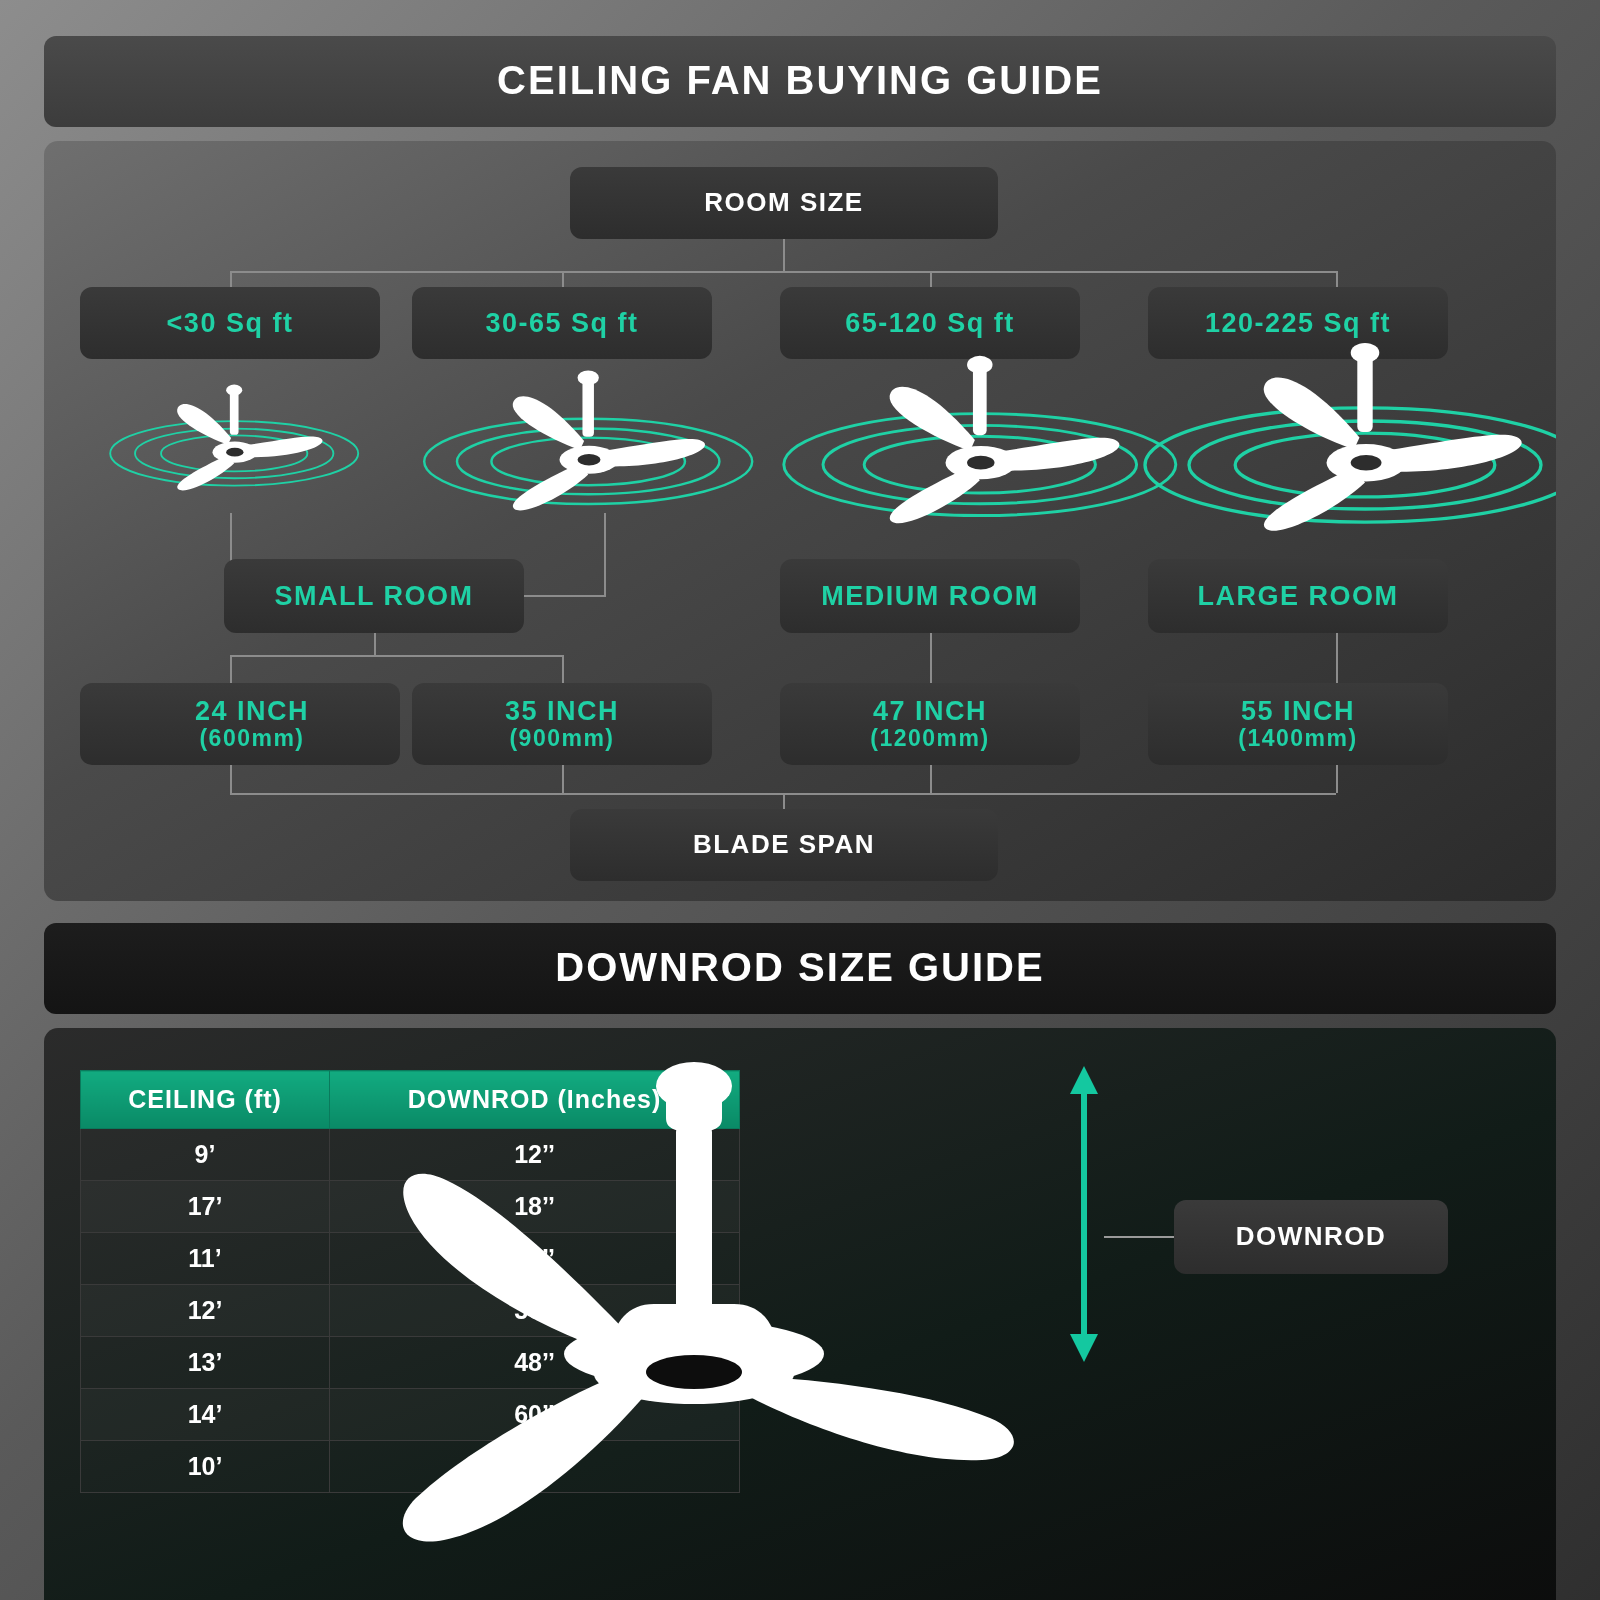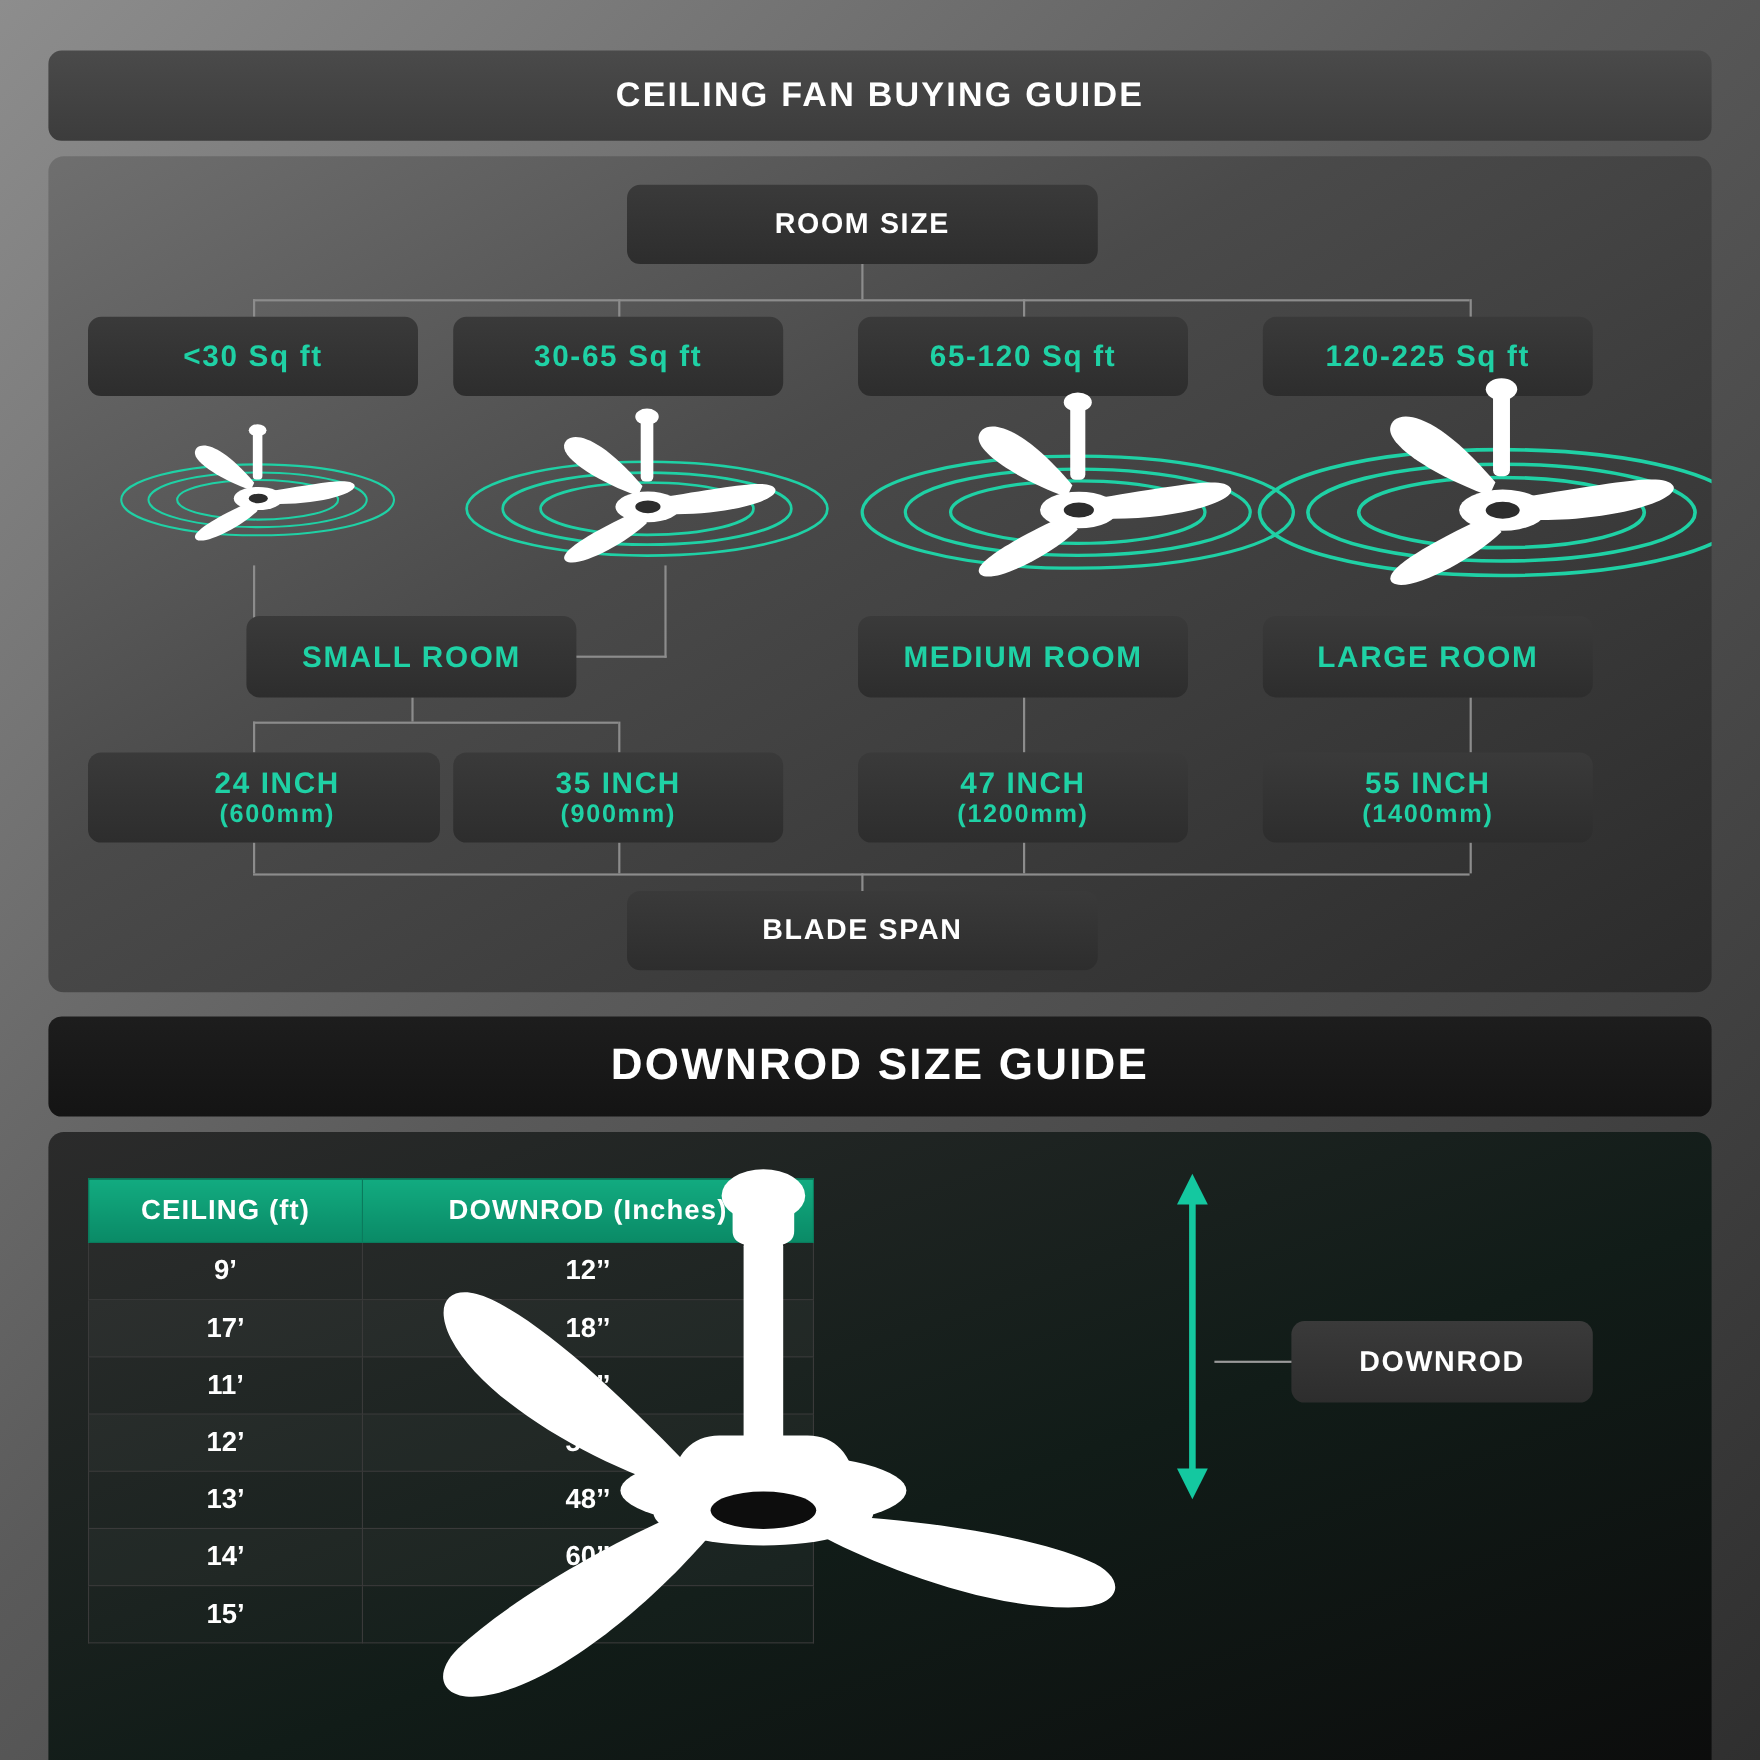--- a/index.html
+++ b/index.html
@@ -16,21 +16,21 @@
   
   .hdr-bar {
     margin: 0 44px;
     border-radius: 12px;
     background: linear-gradient(180deg, #4a4a4a 0%, #3c3c3c 100%);
     color: #ffffff;
     text-align: center;
     font-weight: bold;
     letter-spacing: 2px;
   }
-  #guide-title-bar { margin-top: 46px; padding: 22px 0 24px; font-size: 31px; }
+  #guide-title-bar { margin-top: 36px; padding: 22px 0 24px; font-size: 40px; }
   #downrod-title-bar {
     margin-top: 22px; padding: 22px 0 24px; font-size: 40px;
     background: linear-gradient(180deg, #1d1d1d 0%, #141414 100%);
   }
 
   .panel {
     margin: 14px 44px 16px;
     border-radius: 14px;
     background: linear-gradient(150deg, #6f6f6f 0%, #4a4a4a 40%, #2b2b2b 100%);
     position: relative;
@@ -298,21 +298,21 @@
           </tr>
           <tr>
             <td>13’</td>
             <td>48’’</td>
           </tr>
           <tr>
             <td>14’</td>
             <td>60’’</td>
           </tr>
           <tr>
-            <td>15’</td>
+            <td>10’</td>
             <td>72’’</td>
           </tr>
         </tbody>
       </table>
 
       <div class="big-fan">
         <svg width="680" height="520" viewBox="0 0 680 520">
           <g fill="#ffffff">
             <ellipse cx="340" cy="32" rx="38" ry="24"></ellipse>
             <path d="M312 40 h56 v24 c0 10 -8 14 -28 14 s-28 -4 -28 -14 Z"></path>

